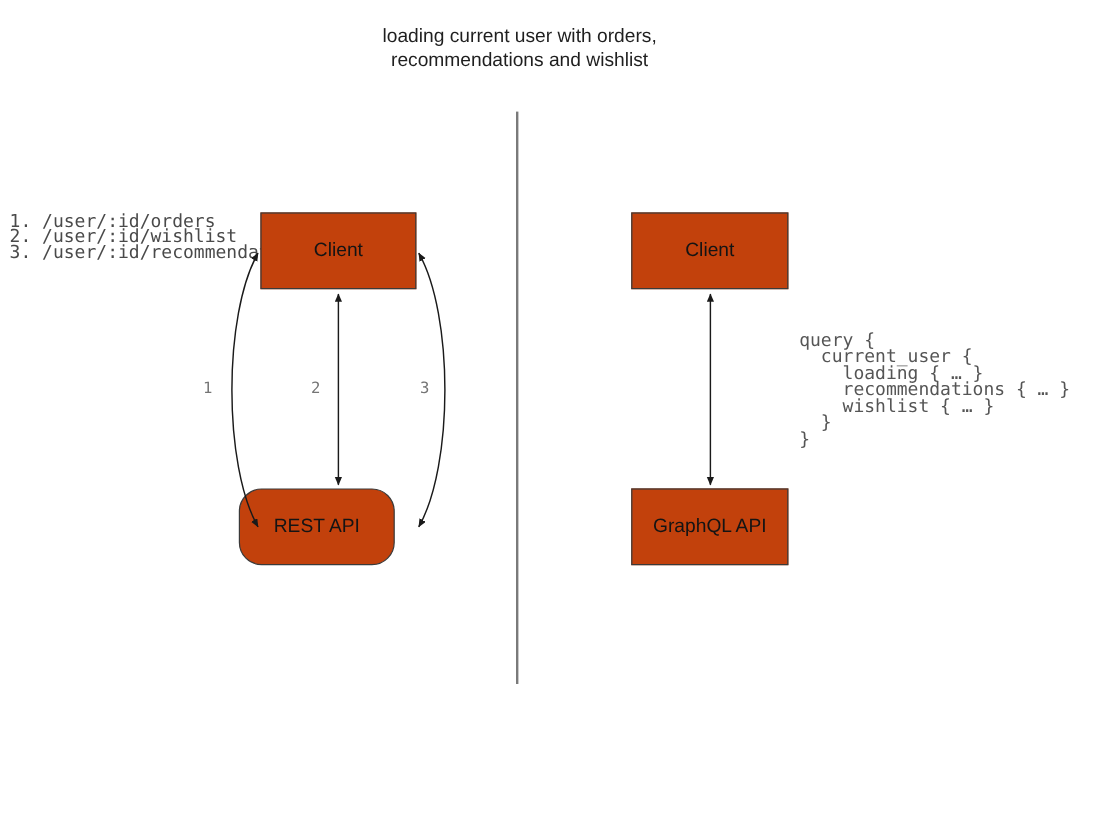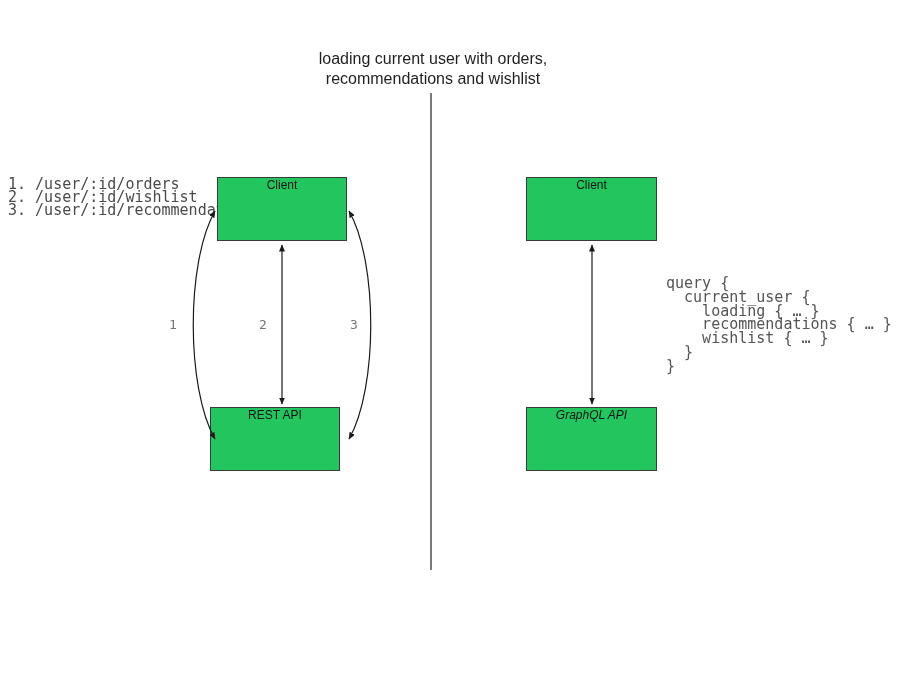--- a/index.html
+++ b/index.html
@@ -19,46 +19,46 @@
   .diagram-title {
     left: 433px;
     top: 21px;
     transform: translateX(-50%);
     font-size: 16px;
     line-height: 20px;
     color: #1f1f1f;
     text-align: center;
     white-space: pre-line;
     width: 420px;
-    margin-top: 28px;
   }
 
   .divider {
     left: 430px;
     top: 93px;
     width: 2px;
     height: 477px;
     background: #7a7a7a;
   }
 
   .node-box {
     width: 130px;
     height: 64px;
-    background: #22c55e;
+    background: #c2410c;
     border: 1px solid #3a3a3a;
     display: flex;
+    align-items: center;
     justify-content: center;
-    font-size: 12px;
+    font-size: 16px;
     color: #141414;
     box-sizing: border-box;
   }
   .client-left  { left: 217px; top: 177px; }
-  .rest-api     { left: 210px; top: 407px; }
+  .rest-api     { left: 199px; top: 407px; border-radius: 19px; }
   .client-right { left: 526px; top: 177px; width: 131px; }
-  .graphql-api  { left: 526px; top: 407px; width: 131px; font-style: italic; }
+  .graphql-api  { left: 526px; top: 407px; width: 131px; }
 
   .mono-block {
     font-family: "DejaVu Sans Mono", "Liberation Mono", monospace;
     font-size: 15px;
     color: #4a4a4a;
     white-space: pre;
   }
   .endpoints-list {
     left: 8px;
     top: 178px;

